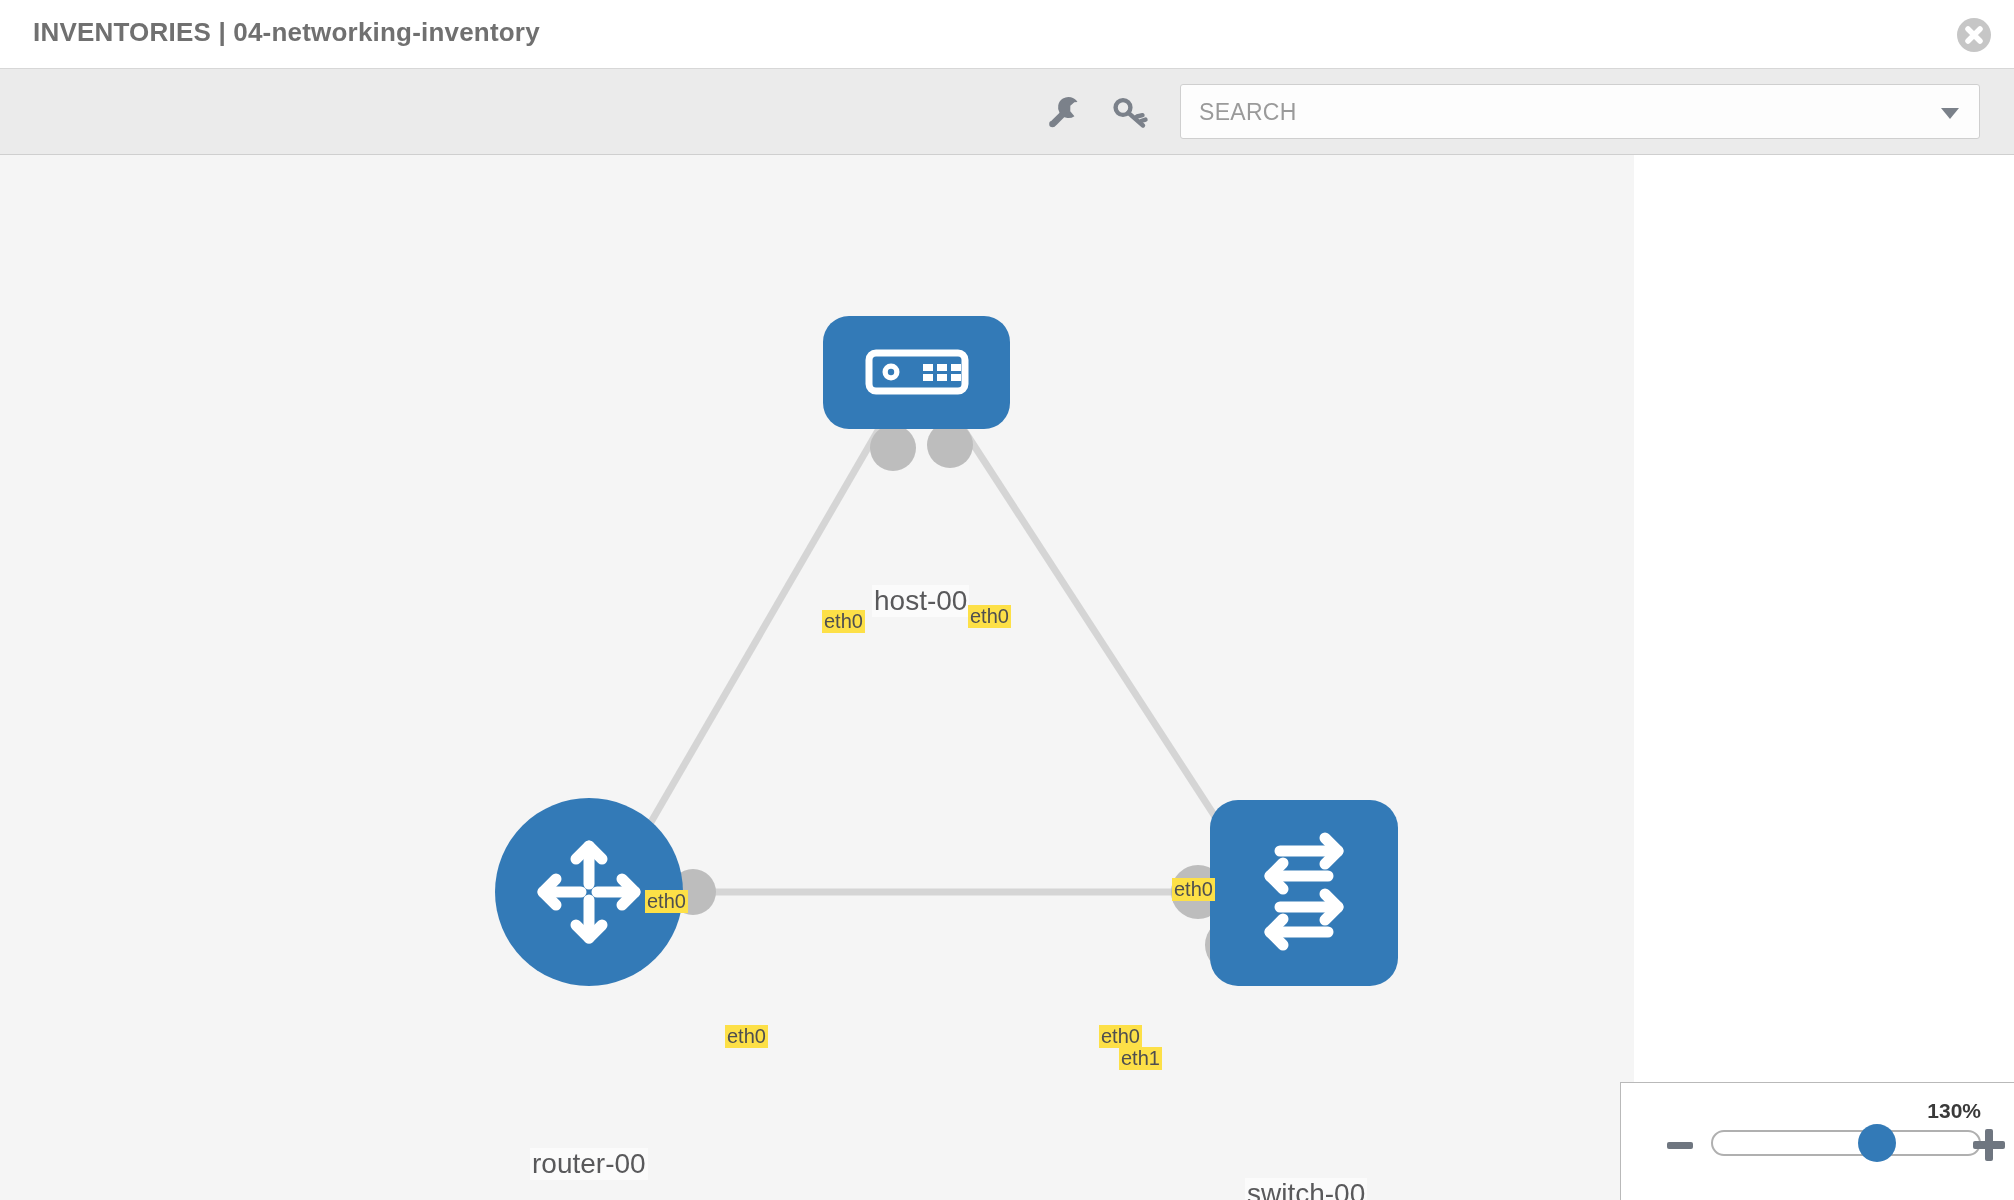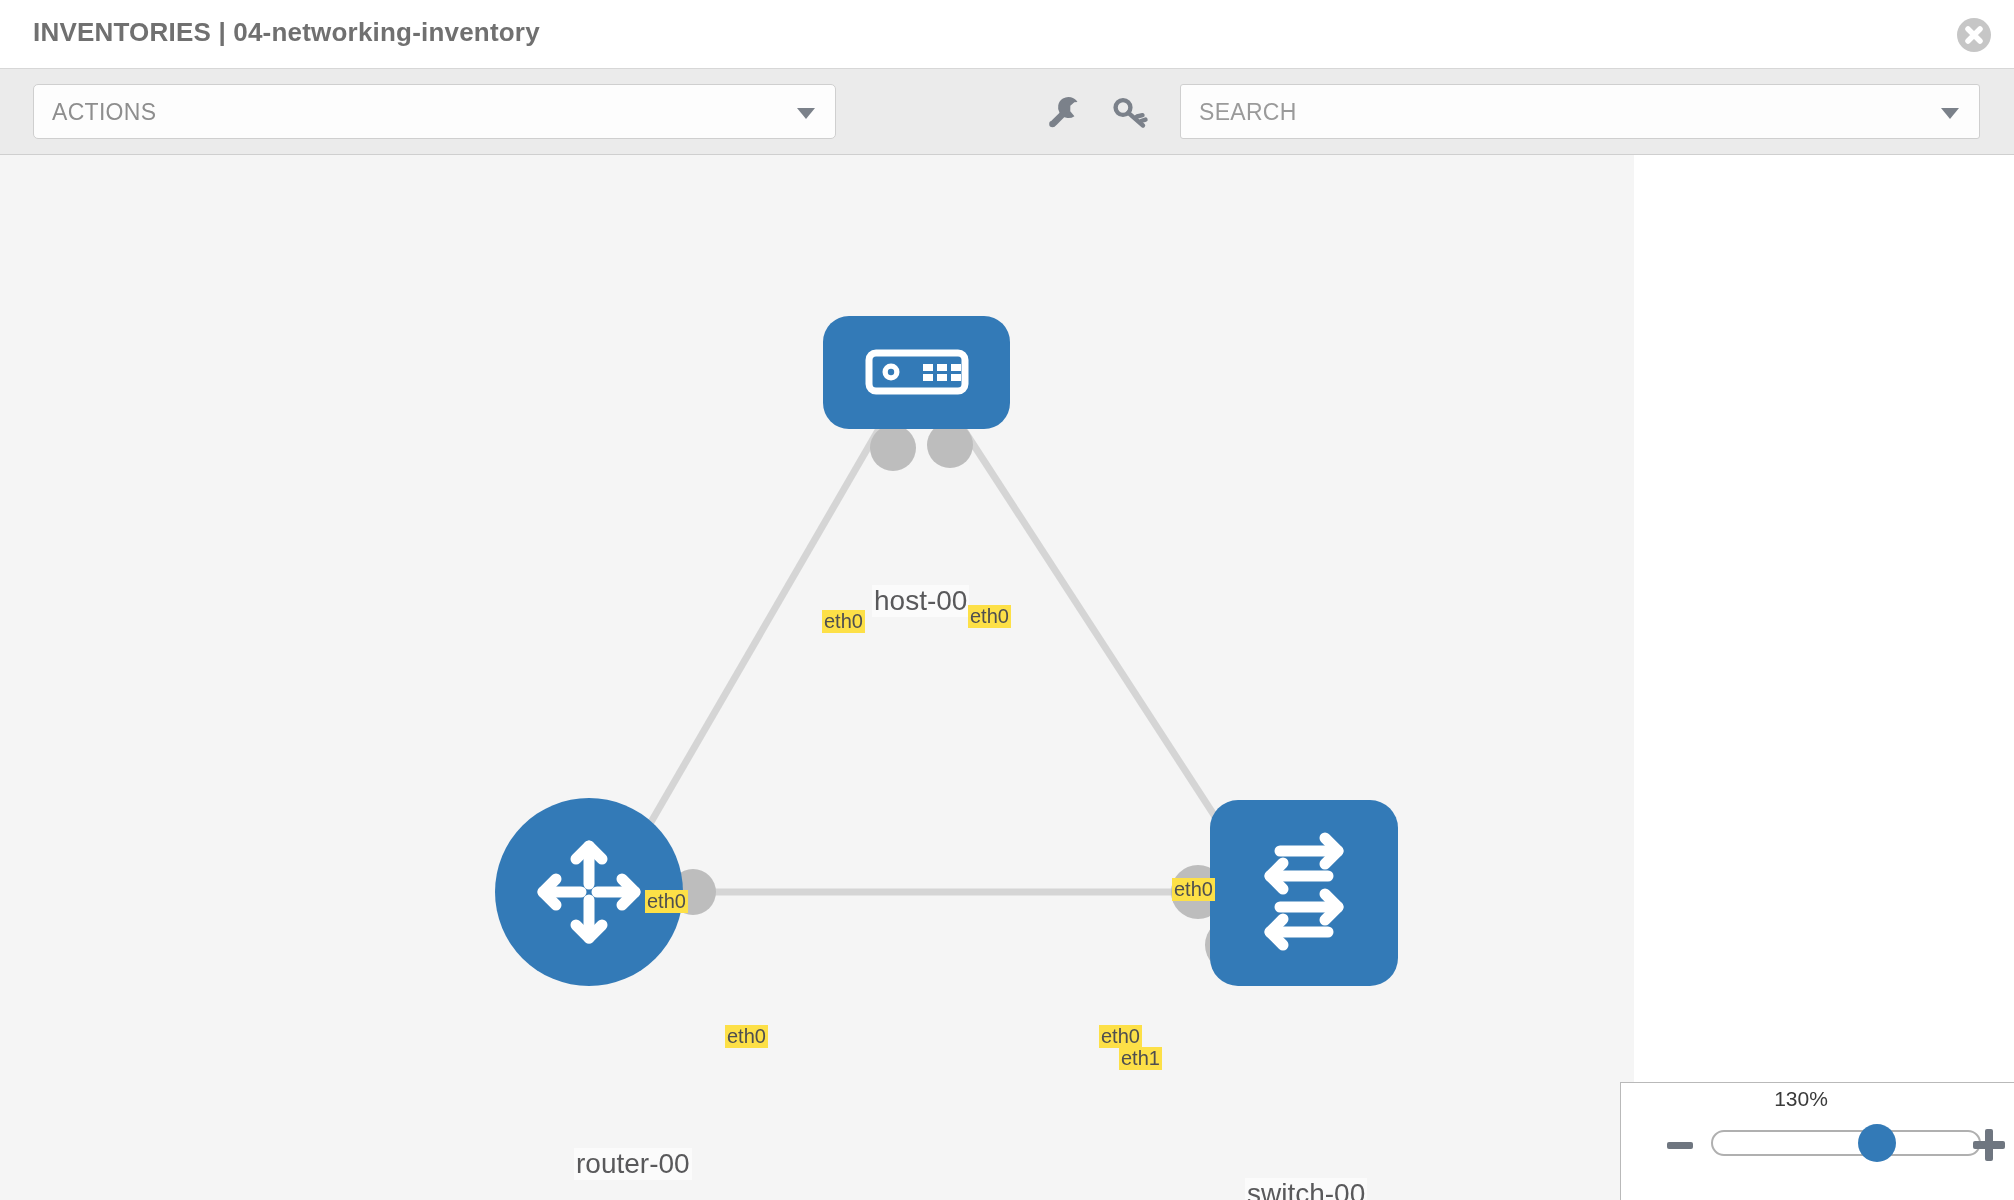--- a/index.html
+++ b/index.html
@@ -108,25 +108,26 @@
 
   
   .zoom-panel {
     position: absolute; left: 1620px; top: 1082px;
     width: 394px; height: 118px;
     background: #ffffff;
     border-top: 1px solid #b9b9b9;
     border-left: 1px solid #b9b9b9;
   }
   .zoom-pct {
-    position: absolute; left: 0; top: 4px;
+    position: absolute; left: 0; top: 16px;
     width: 360px;
-    text-align: center;
+    text-align: right;
     font-size: 21px;
     color: #3a3a3a;
+    font-weight: bold;
   }
   .zoom-minus {
     position: absolute; left: 46px; top: 59px;
     width: 26px; height: 7px;
     background: #6f7680;
     border-radius: 2px;
     cursor: pointer;
   }
   .zoom-plus {
     position: absolute; left: 352px; top: 46px;
@@ -161,24 +162,20 @@
   <div class="header-title">INVENTORIES | 04-networking-inventory</div>
   <div class="close-btn">
     <svg width="34" height="34" viewBox="0 0 34 34">
       <path d="M11 11 L23 23 M23 11 L11 23" stroke="#ffffff" stroke-width="5.5" stroke-linecap="round"></path>
     </svg>
   </div>
 </div>
 
 <div class="toolbar">
 
-  <div class="actions-select">
-    <span class="actions-label">ACTIONS</span>
-    <span class="caret"></span>
-  </div>
 
   <div class="tool-icon wrench">
     <svg width="42" height="42" viewBox="0 0 42 42">
       <g fill="#7b818a">
         <path d="M31.5 7.5 a10.5 10.5 0 1 0 3.2 14.1 l-5.8 -2.6 -2.3 -5.1 2.2 -4.8 z" transform="rotate(25 25 16)"></path>
         <rect x="6" y="24" width="19" height="6.5" rx="3.2" transform="rotate(-45 15.5 27)"></rect>
         <circle cx="9.5" cy="33" r="3.3"></circle>
       </g>
     </svg>
   </div>
@@ -264,21 +261,21 @@
       <use href="#icon-router" x="589" y="737"></use>
     </g>
 
     <g>
       <rect x="1210" y="645" width="188" height="186" rx="28" ry="28" fill="#337ab7"></rect>
       <use href="#icon-switch" x="1304" y="738"></use>
     </g>
   </svg>
 
   <div class="node-label" style="left:872px; top:430px;">host-00</div>
-  <div class="node-label" style="left:530px; top:993px;margin-left:44px;">router-00</div>
+  <div class="node-label" style="left:530px; top:993px;">router-00</div>
   <div class="node-label" style="left:1245px; top:1023px;">switch-00</div>
 
   <div class="edge-label" style="left:822px; top:455px;">eth0</div>
   <div class="edge-label" style="left:968px; top:450px;">eth0</div>
   <div class="edge-label" style="left:645px; top:735px;">eth0</div>
   <div class="edge-label" style="left:1172px; top:723px;">eth0</div>
   <div class="edge-label" style="left:725px; top:870px;">eth0</div>
   <div class="edge-label" style="left:1099px; top:870px;">eth0</div>
   <div class="edge-label" style="left:1119px; top:892px;">eth1</div>
 </div>

